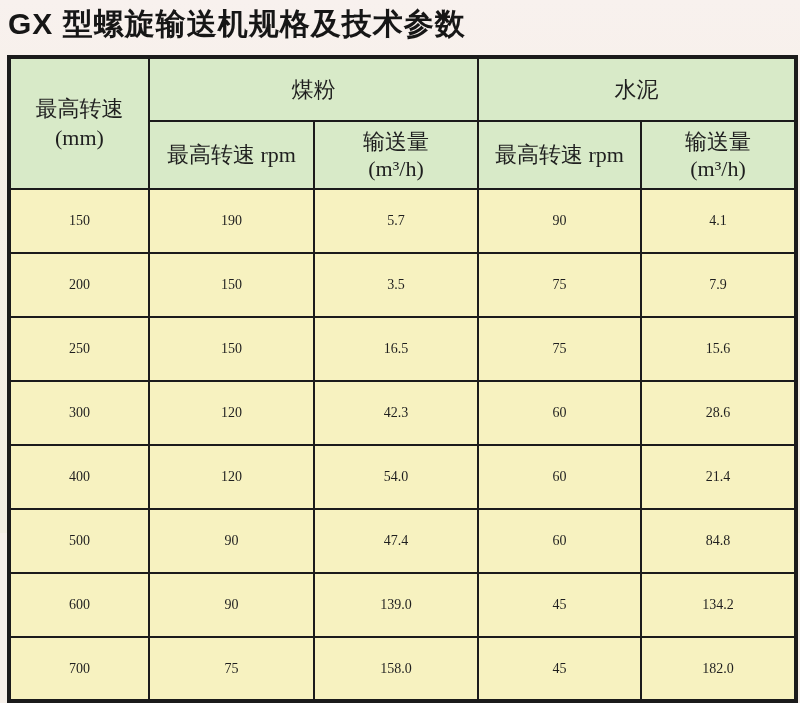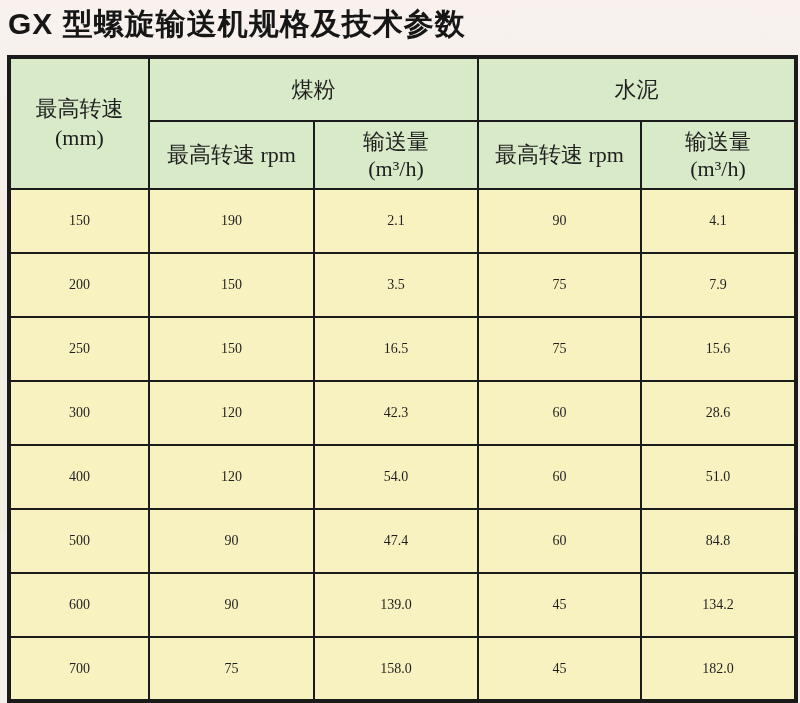--- a/index.html
+++ b/index.html
@@ -97,21 +97,21 @@
         <th class="two-line">
           <span>输送量</span>
           <span class="l2">(m³/h)</span>
         </th>
       </tr>
     </thead>
     <tbody>
       <tr>
         <td>150</td>
         <td>190</td>
-        <td>2.1</td>
+        <td>5.7</td>
         <td>90</td>
         <td>4.1</td>
       </tr>
       <tr>
         <td>200</td>
         <td>150</td>
         <td>3.5</td>
         <td>75</td>
         <td>7.9</td>
       </tr>
@@ -127,21 +127,21 @@
         <td>120</td>
         <td>42.3</td>
         <td>60</td>
         <td>28.6</td>
       </tr>
       <tr>
         <td>400</td>
         <td>120</td>
         <td>54.0</td>
         <td>60</td>
-        <td>51.0</td>
+        <td>21.4</td>
       </tr>
       <tr>
         <td>500</td>
         <td>90</td>
         <td>47.4</td>
         <td>60</td>
         <td>84.8</td>
       </tr>
       <tr>
         <td>600</td>

